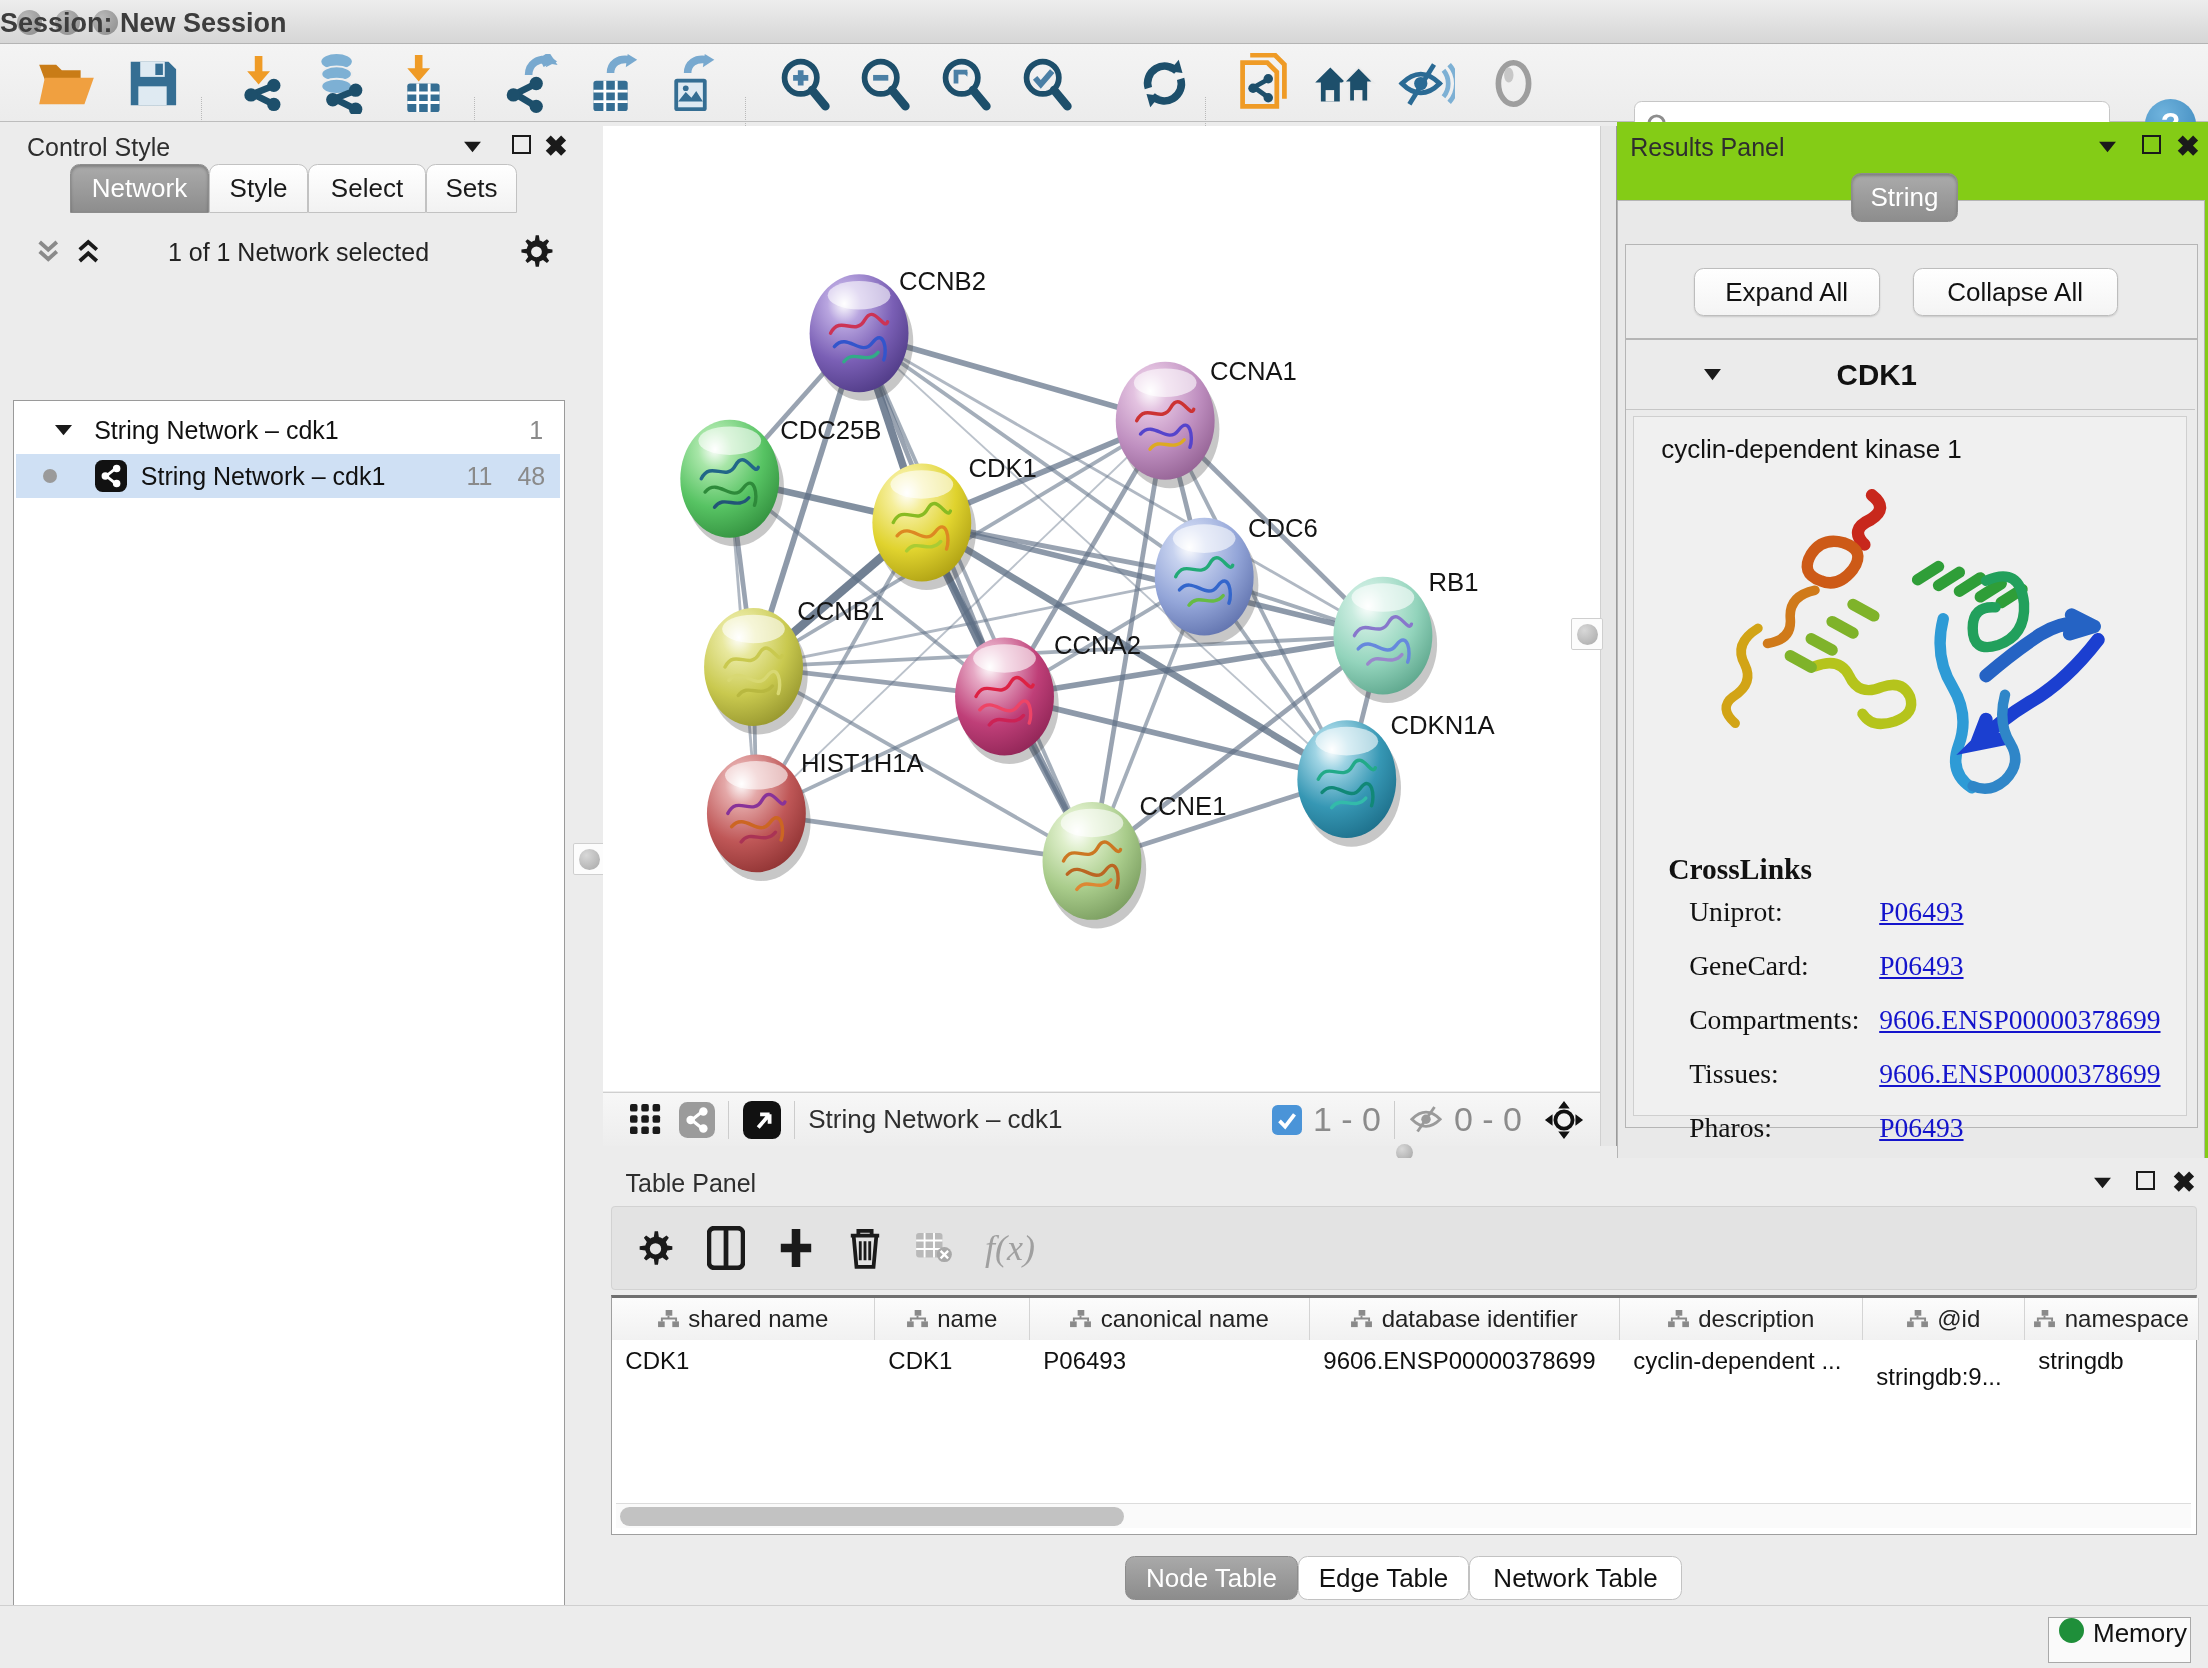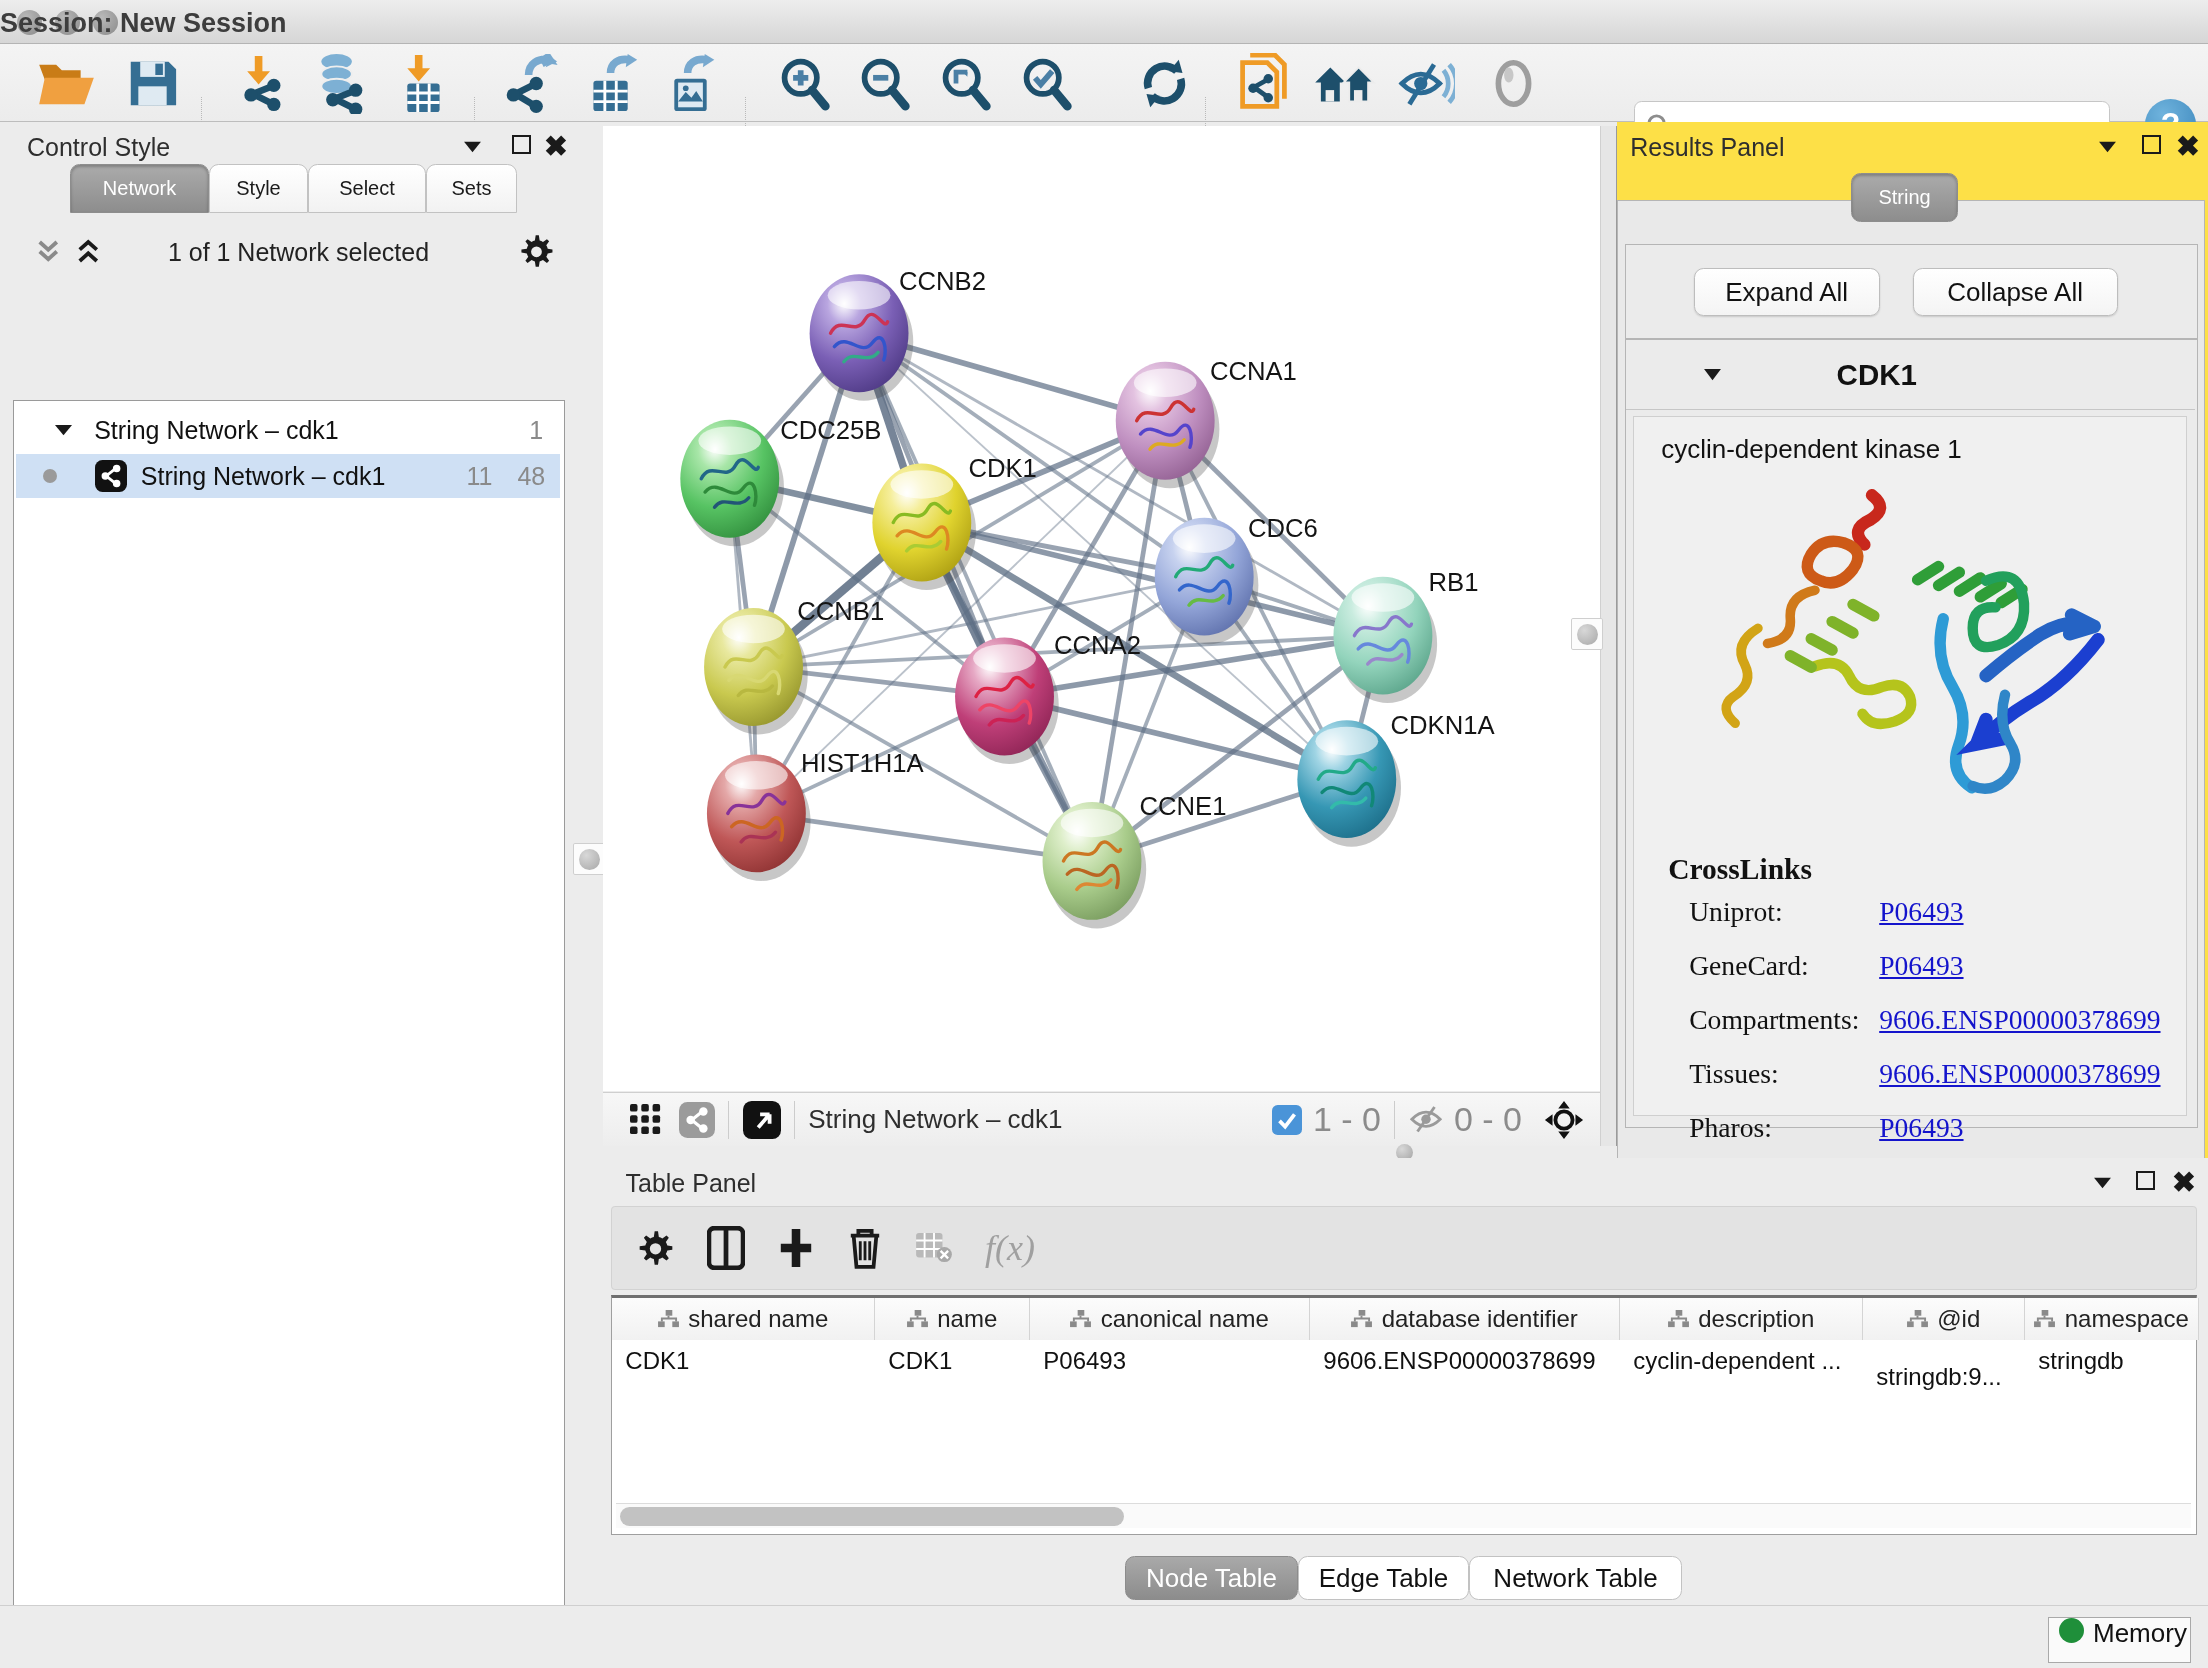--- a/index.html
+++ b/index.html
@@ -20,21 +20,21 @@
   .searchbox { left:1634px; top:57px; width:476px; height:48px; background:#fff;
     border:1.9px solid #c6c6c6; border-radius:7.6px; display:flex; align-items:center; padding-left:11.4px; }
   .help { left:2145px; top:55px; width:51px; height:51px; border-radius:50%;
     background:radial-gradient(circle at 35% 30%, #6fb3dd, #3b86bb); color:#fff; font-size:32px;
     font-weight:bold; display:flex; align-items:center; justify-content:center; }
   
   .phead { font-size:25px; color:#2e2e2e; }
   .picon { font-size:23px; color:#1a1a1a; }
   .sq { width:19px; height:19px; border:2.9px solid #1a1a1a; display:inline-block; }
   .tab { height:49px; border:1px solid #c2c2c2; background:linear-gradient(#ffffff,#f2f2f2);
-    color:#1a1a1a; font-size:20px; display:flex; align-items:center; justify-content:center;
+    color:#1a1a1a; font-size:26px; display:flex; align-items:center; justify-content:center;
     border-radius:9.5px 9.5px 0 0;text-align:right; }
   .tab.active { background:linear-gradient(#ababab,#8d8d8d); color:#fff; border-color:#8d8d8d;
     box-shadow:inset 0 1.9px 2.9px rgba(0,0,0,.25); }
   .btntab { height:44px; border:1px solid #c2c2c2; background:#fff; color:#111; font-size:26px;
     display:flex; align-items:center; justify-content:center; border-radius:9.5px; }
   .btntab.active { background:linear-gradient(#a9a9a9,#8c8c8c); color:#fff; border-color:#8c8c8c; }
   
   .treebox { left:13.3px; top:278px; width:552px; height:1301px; background:#fff; border:1.9px solid #9a9a9a; }
   .trow { position:absolute; left:1.9px; width:544px; height:44px; display:flex; align-items:center; font-size:25px; color:#111; }
   .count { color:#8a8a8a; }
@@ -593,21 +593,21 @@
       <svg width="42" height="42" viewBox="0 0 44 44">
         <circle cx="22" cy="22" r="9" fill="none" stroke="#111" stroke-width="4"></circle>
         <path d="M22 2 l6 8 h-12z M22 42 l6-8 h-12z M2 22 l8-6 v12z M42 22 l-8-6 v12z" fill="#111"></path>
       </svg>
     </span>
 </div>
 
 <div class="abs" style="left:597px;top:1146px;width:1611px;height:12.4px;background:#ececec"></div>
 <div class="abs" style="left:1396px;top:1144px;width:17px;height:17px;border-radius:50%;background:radial-gradient(circle at 35% 30%, #d8d8d8, #a2a2a2)"></div>
 
-<div class="abs" style="left:1617px;top:122px;width:592px;height:1037px;background:#fde047">
+<div class="abs" style="left:1617px;top:122px;width:592px;height:1037px;background:#84cc16">
   <div class="abs phead" style="left:13.3px;top:11.4px">Results Panel</div>
   <div class="abs" style="left:480px;top:17px">
       <svg width="21" height="15" viewBox="0 0 22 16">
         <path d="M2 3 h18 l-9 11z" fill="#1a1a1a"></path>
       </svg>
     </div>
   <div class="abs sq" style="left:525px;top:13.3px"></div>
   <div class="abs picon" style="left:559px;top:7.6px;font-weight:bold;font-size:28.5px">✖</div>
 
   <div class="abs rbox" style="left:0;top:78px;width:588px;height:1021px;border-bottom:none;height:1039px"></div>

